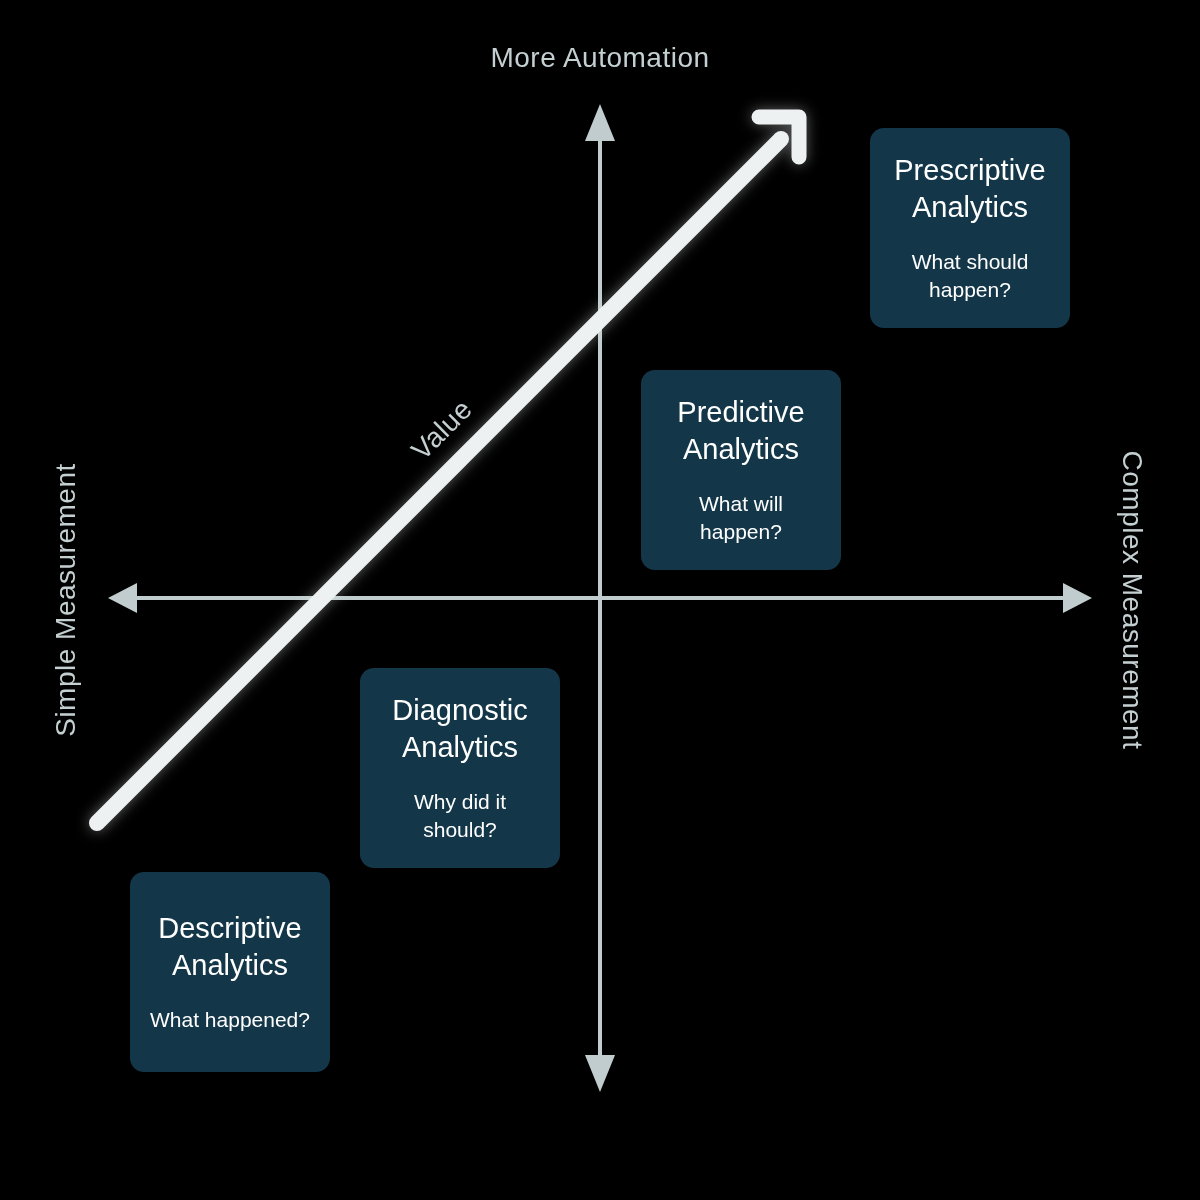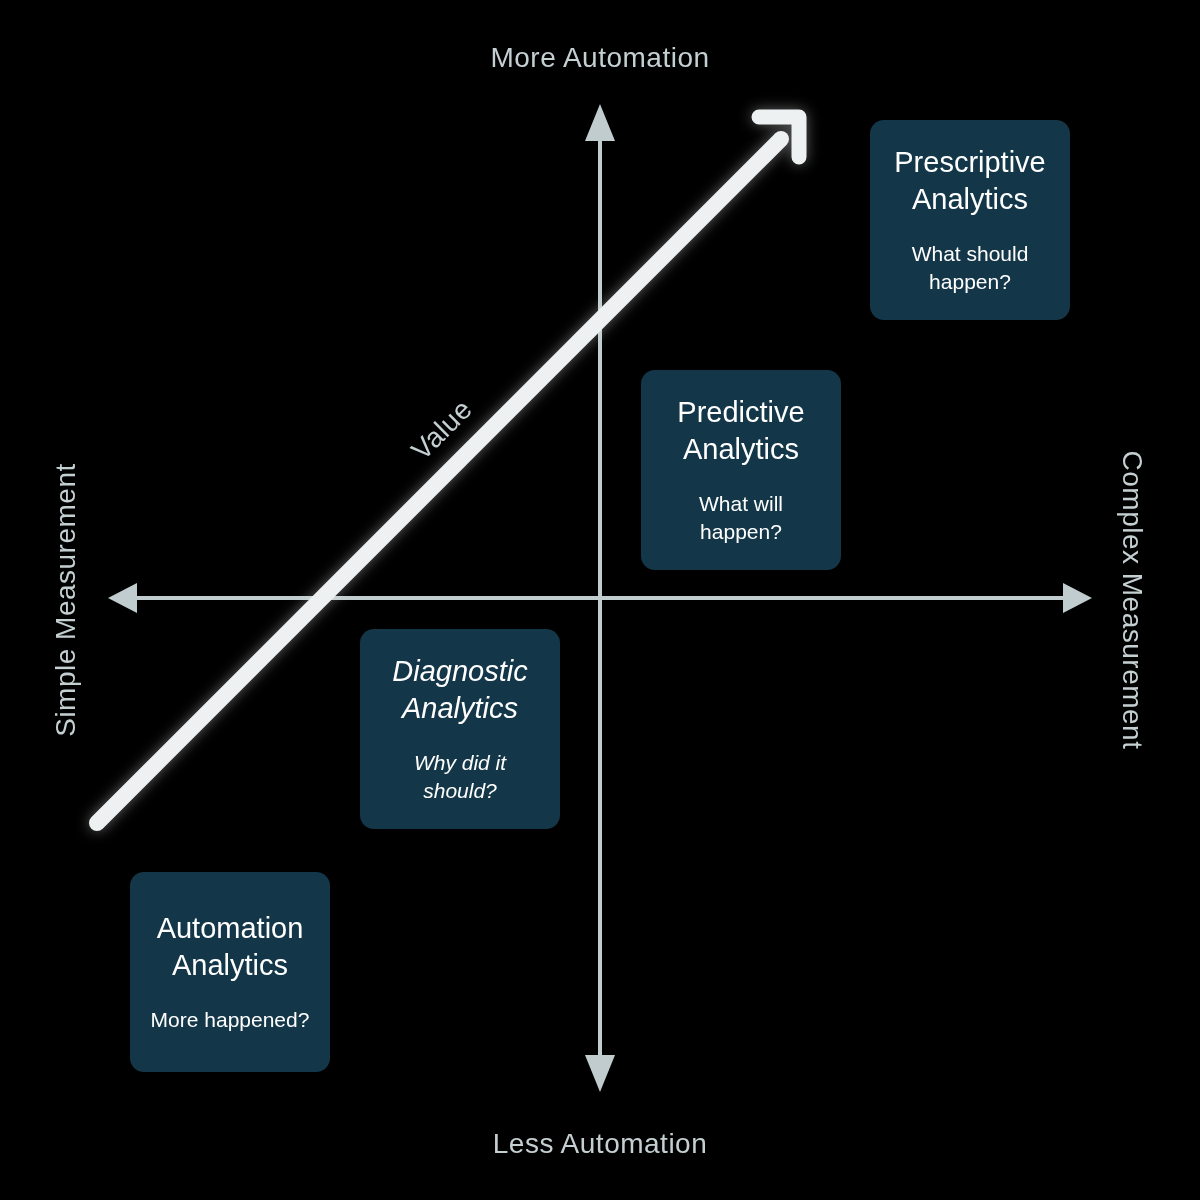--- a/index.html
+++ b/index.html
@@ -95,23 +95,23 @@
     font-weight: 500;
     white-space: pre-line;
   }
   .qbox-sub {
     font-size: 21px;
     line-height: 1.32;
     font-weight: 400;
     margin-top: 22px;
     white-space: pre-line;
   }
-  #box-prescriptive { left: 870px; top: 120px; }
+  #box-prescriptive { left: 870px; top: 128px; }
   #box-predictive   { left: 641px; top: 370px; }
-  #box-diagnostic   { left: 360px; top: 629px; font-style: italic; }
+  #box-diagnostic   { left: 360px; top: 668px; }
   #box-descriptive  { left: 130px; top: 872px; }
   #label-top    { top: 42px; }
   #label-bottom { top: 1128px; }
   #label-left   { left: 66px;   top: 600px; }
   #label-right  { left: 1132px; top: 600px; }
 </style>
 </head>
 <body>
 
 <div class="stage">
@@ -126,21 +126,20 @@
     <polygon class="axis-head" points="108,598 137,583 137,613"></polygon>
     <polygon class="axis-head" points="1092,598 1063,583 1063,613"></polygon>
 
     <g class="value-arrow-group">
       <line class="value-shaft" x1="97" y1="823" x2="781" y2="139"></line>
       <polyline class="value-head" points="759,117 799,117 799,157"></polyline>
     </g>
   </svg>
 
   <div class="axis-label h-center" id="label-top">More Automation</div>
-  <div class="axis-label h-center" id="label-bottom">Less Automation</div>
   <div class="axis-label rot" id="label-left">Simple Measurement</div>
   <div class="axis-label rot-cw" id="label-right">Complex Measurement</div>
 
   <div class="value-label">Value</div>
 
   <div class="qbox" id="box-prescriptive">
     <div class="qbox-title">Prescriptive
 Analytics</div>
     <div class="qbox-sub">What should
 happen?</div>
@@ -154,18 +153,18 @@
   </div>
 
   <div class="qbox" id="box-diagnostic">
     <div class="qbox-title">Diagnostic
 Analytics</div>
     <div class="qbox-sub">Why did it
 should?</div>
   </div>
 
   <div class="qbox" id="box-descriptive">
-    <div class="qbox-title">Automation
+    <div class="qbox-title">Descriptive
 Analytics</div>
-    <div class="qbox-sub">More happened?</div>
+    <div class="qbox-sub">What happened?</div>
   </div>
 
 </div>
 
 </body></html>

